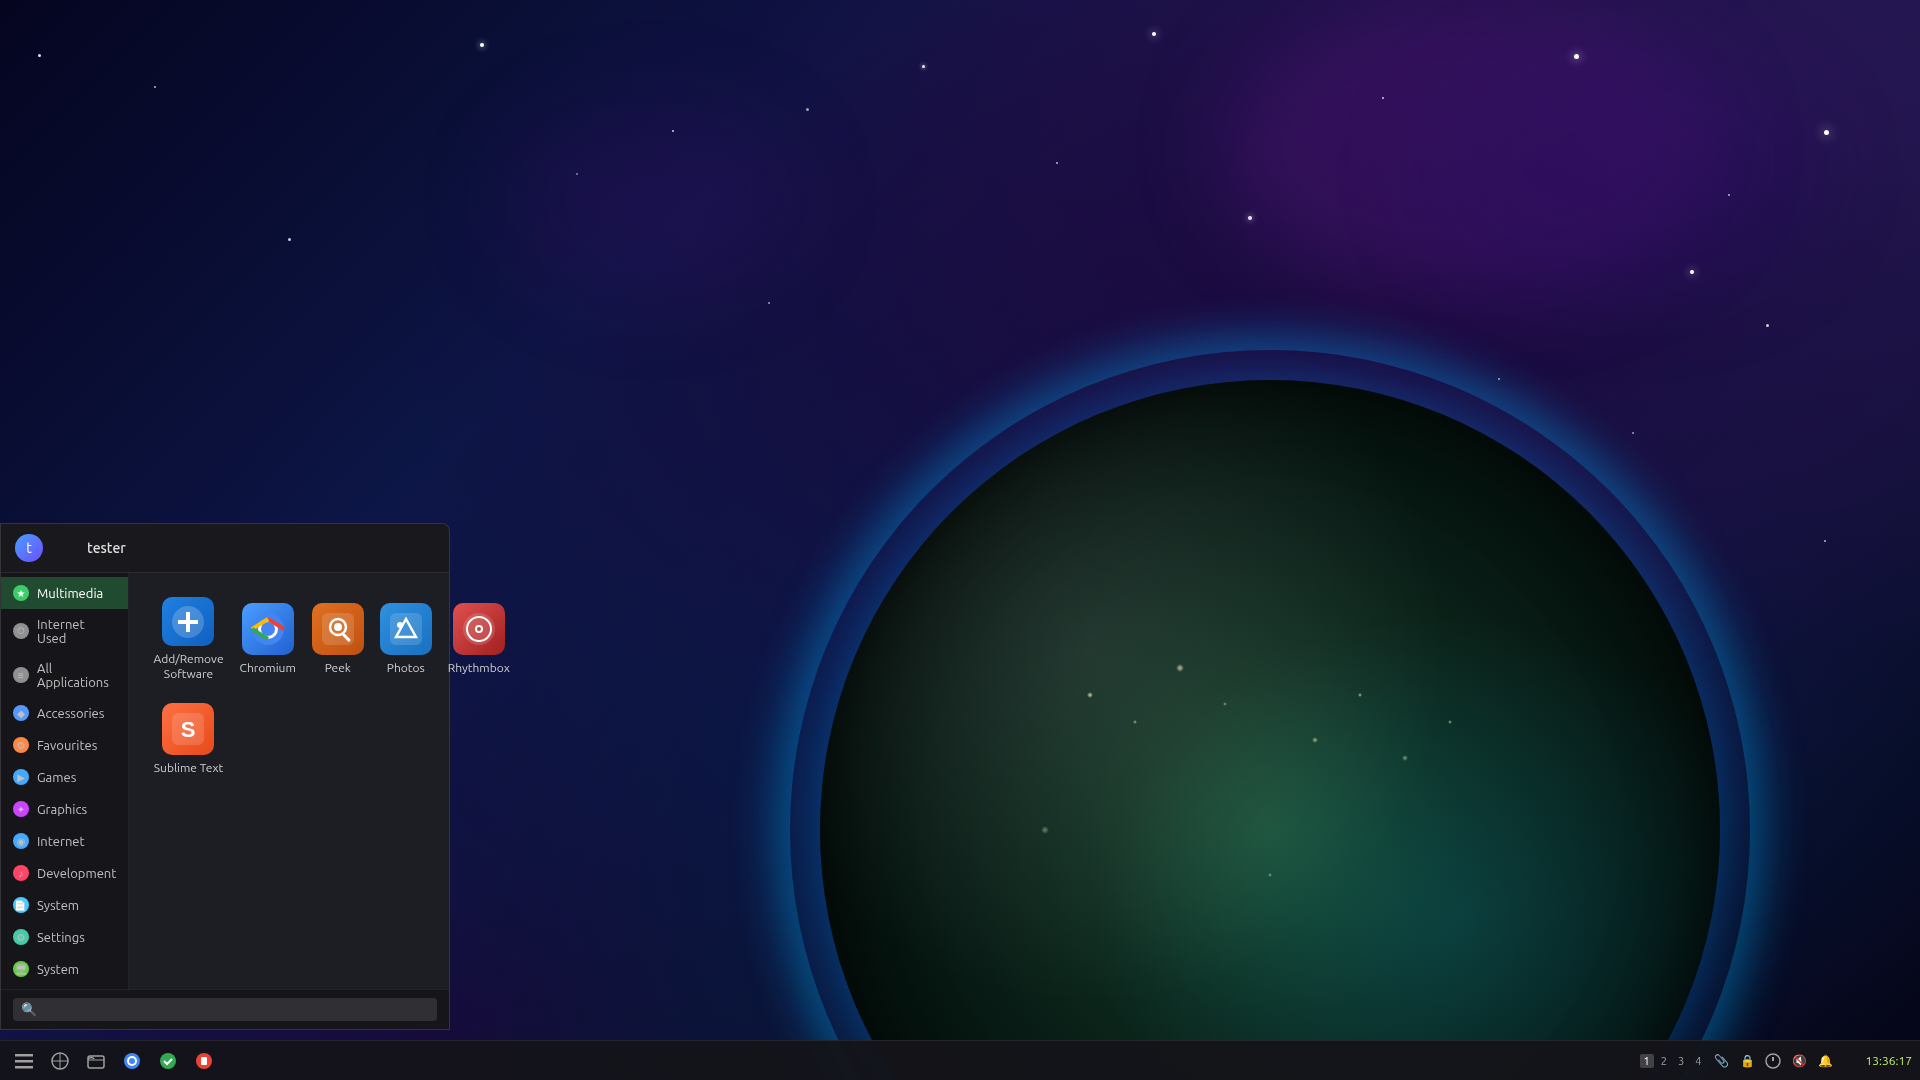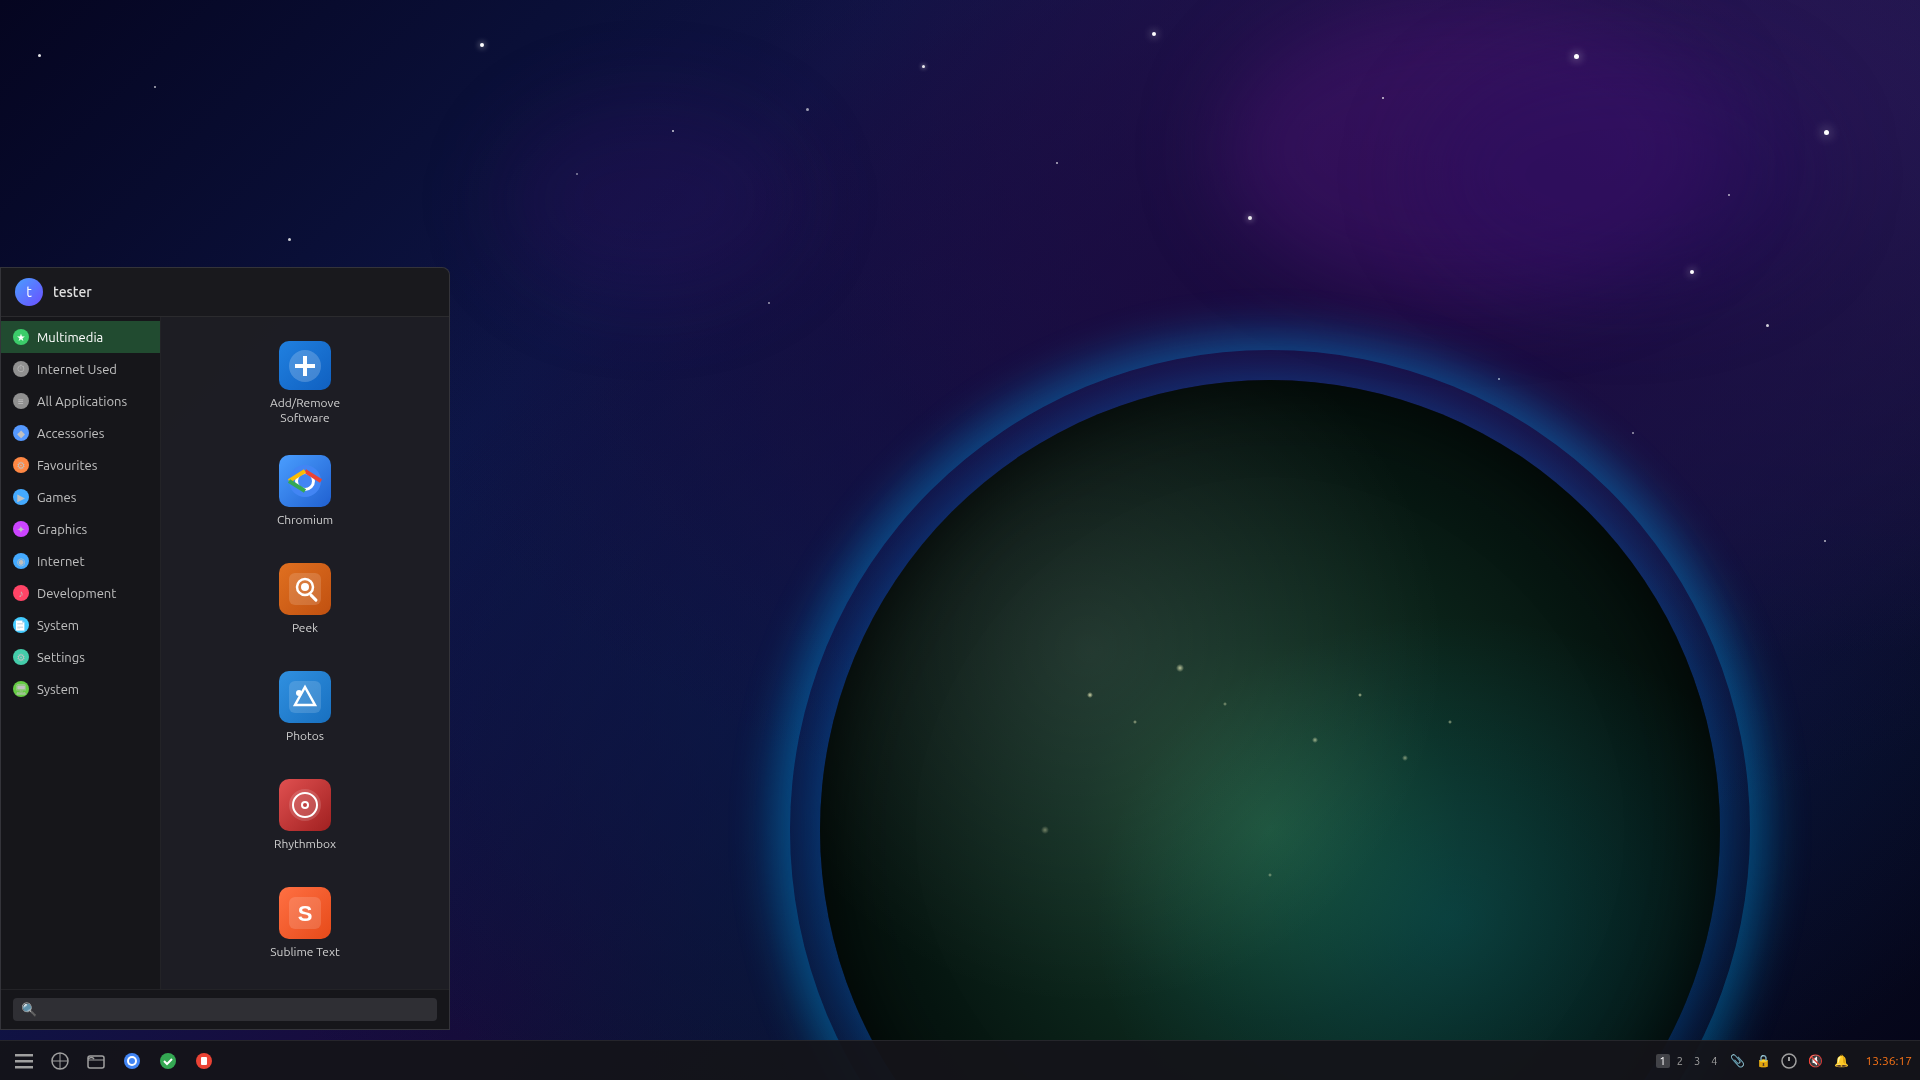--- a/index.html
+++ b/index.html
@@ -133,20 +133,21 @@
       display: flex;
       align-items: center;
       justify-content: center;
       font-size: 14px;
       color: white;
     }
     .menu-header-name {
       color: #e0e0e0;
       font-size: 14px;
       font-weight: 500;
+      margin-left: 34px;
     }
 
     
     .menu-body {
       display: flex;
       flex: 1;
     }
 
     
     .menu-sidebar {
@@ -178,23 +179,22 @@
       align-items: center;
       justify-content: center;
       font-size: 10px;
     }
 
     
     .menu-content {
       flex: 1;
       padding: 16px;
       display: grid;
-      grid-template-columns: repeat(1, 1fr);
+      grid-template-columns: repeat(5, 1fr);
       grid-auto-rows: 100px;
-      gap: 8px;
       align-content: start;
     }
     .app-item {
       display: flex;
       flex-direction: column;
       align-items: center;
       justify-content: center;
       cursor: pointer;
       border-radius: 6px;
       padding: 8px;
@@ -297,22 +297,22 @@
       padding: 1px 4px;
       border-radius: 2px;
       cursor: pointer;
     }
     .workspace-num.active {
       background: rgba(255,255,255,0.2);
       color: white;
     }
     .time-display {
       font-size: 12px;
-      color: #f97316;
-      margin-left: 8px;
+      color: #bef264;
+      margin-left: 24px;
     }
 
     
     .icon-addremove { background: linear-gradient(135deg, #2080e0, #1060c0); }
     .icon-chromium { background: linear-gradient(135deg, #4a9eff, #2060d0); }
     .icon-peek { background: linear-gradient(135deg, #e07020, #c05010); }
     .icon-photos { background: linear-gradient(135deg, #3090e0, #1870c0); }
     .icon-rhythmbox { background: linear-gradient(135deg, #e05050, #a02020); }
     .icon-sublime { background: linear-gradient(135deg, #ff7043, #e64a19); }
 

